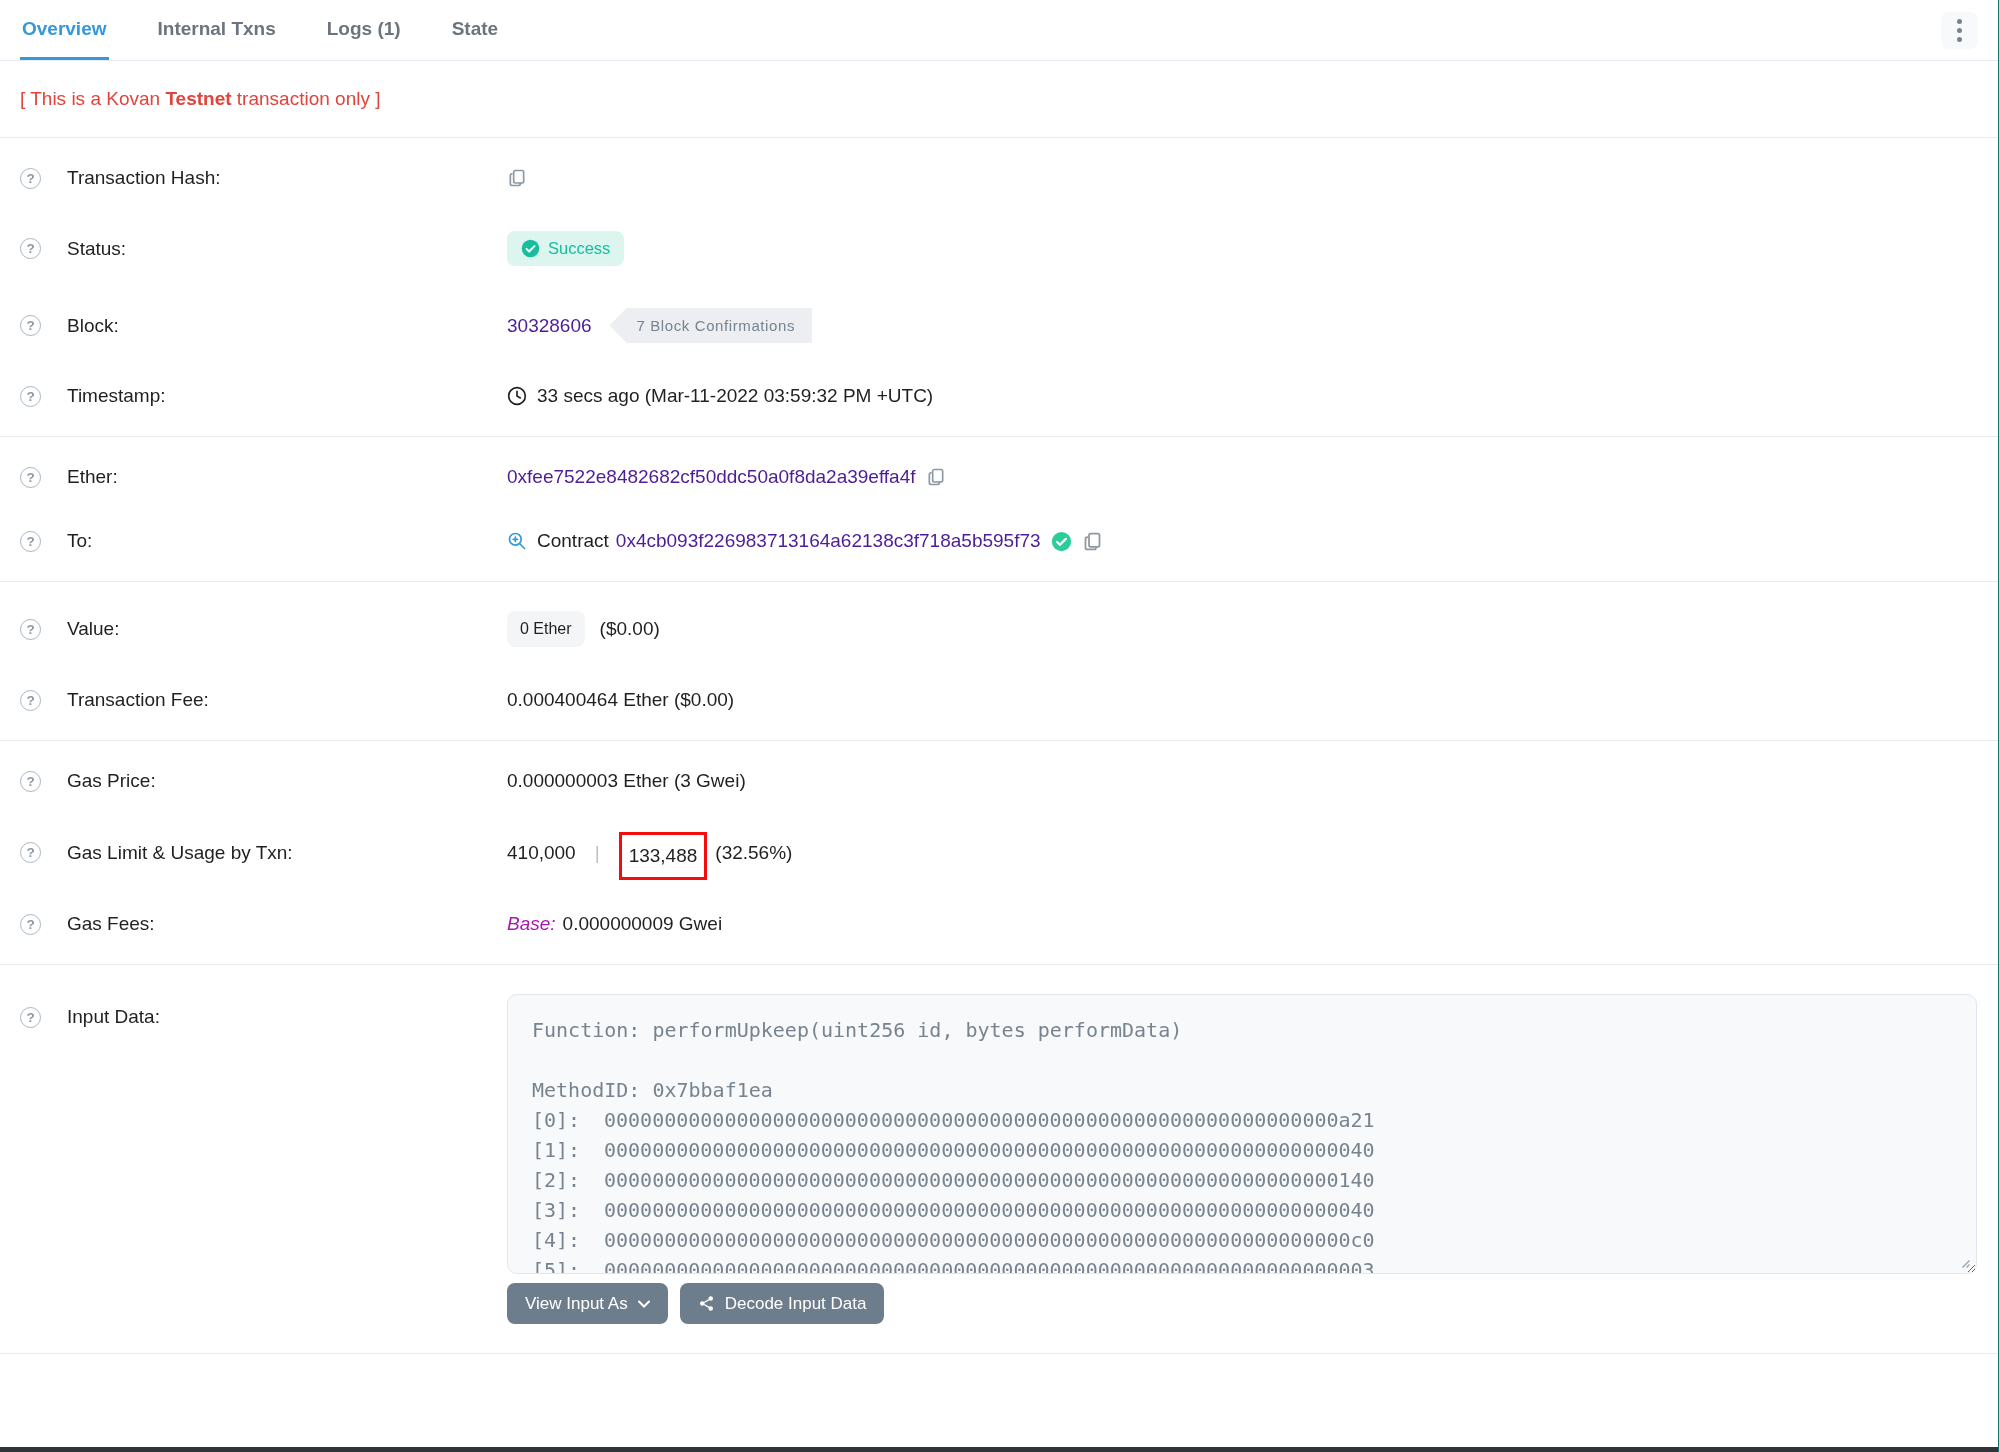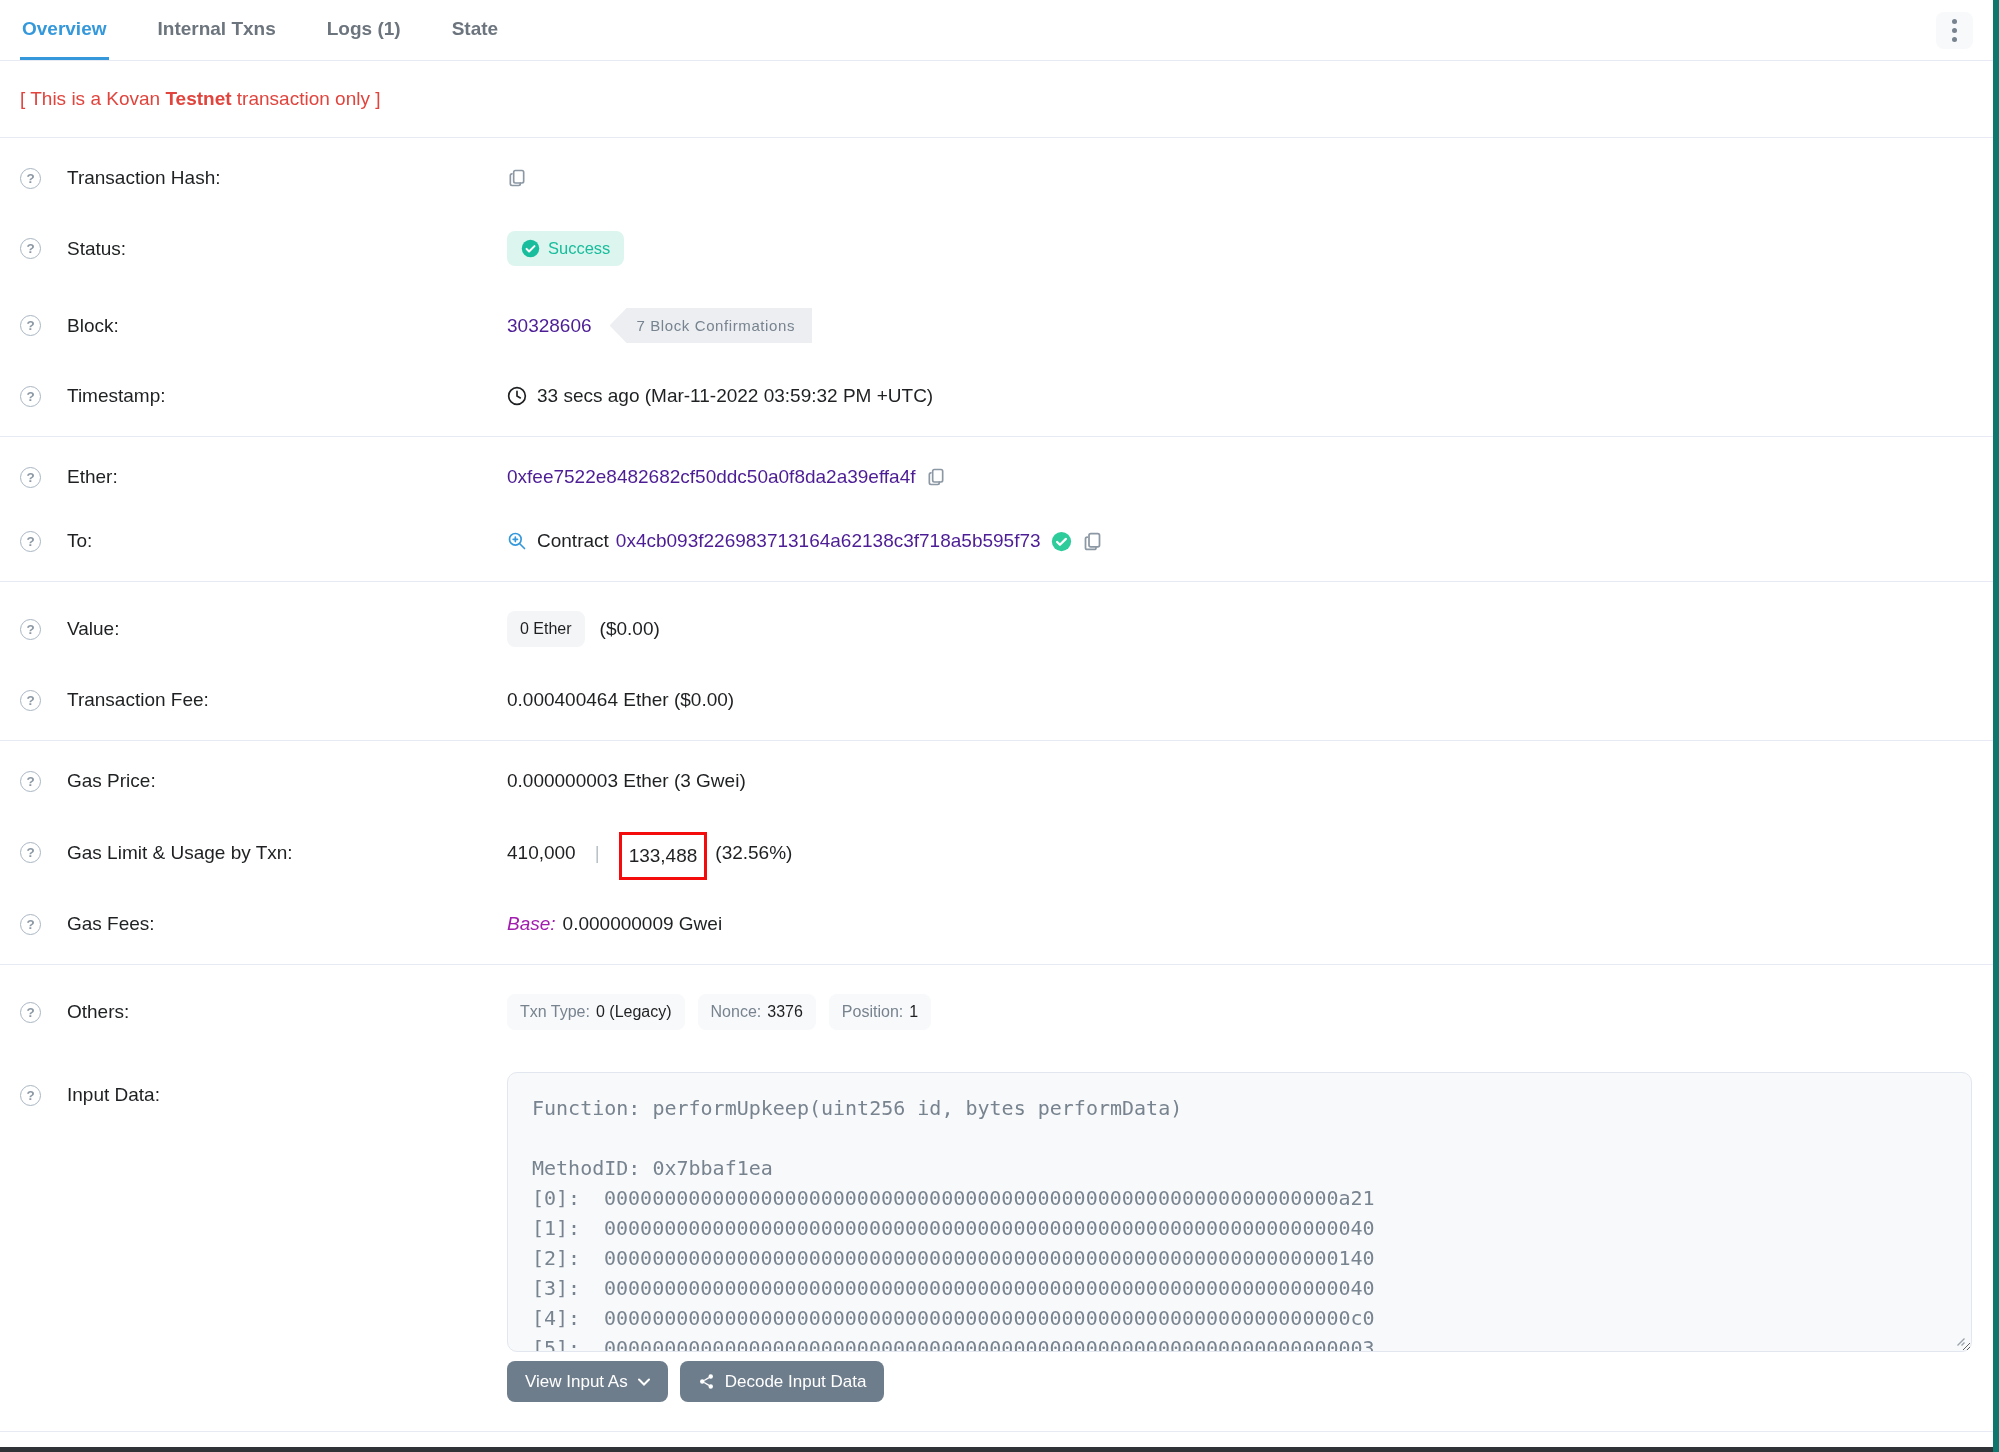--- a/index.html
+++ b/index.html
@@ -4,21 +4,21 @@
 <style>
   * { box-sizing: border-box; }
   html,body { margin:0; padding:0; }
   body {
     width: 1999px; height: 1452px;
     background: #ffffff;
     font-family: "Liberation Sans", "DejaVu Sans", sans-serif;
     font-size: 19px; color: #1e2022;
     overflow: hidden; position: relative;
   }
-  .page { height: 100%; border-right: 6px solid #0f766e; position: relative; }
+  .page { height: 100%; border-right: 1px solid #0f766e; position: relative; }
 
   
   .tabbar { display:flex; justify-content:space-between; align-items:center;
             border-bottom:1px solid #e7eaf3; padding:0 20px 0 20px; height:61px; }
   .tabs { display:flex; gap:47px; height:100%; }
   .tab { display:flex; align-items:center; height:100%; font-weight:700; color:#6c757d;
          cursor:pointer; border-bottom:3px solid transparent; padding:0 2px; text-decoration:none; }
   .tab.active { color:#3498db; border-bottom-color:#3498db; }
   .kebab { width:37px; height:37px; border:none; border-radius:8px; background:#f8f9fa;
            display:flex; flex-direction:column; align-items:center; justify-content:center;
@@ -266,40 +266,20 @@
       </div>
       <div class="row-value" style="gap:7px">
         <span class="muted">Base:</span>
         <span>0.000000009 Gwei</span>
       </div>
     </div>
   </div>
 
   <div class="section">
 
-    <div class="row">
-      <div class="row-label">
-        <span class="qicon"></span>
-        <span>Others:</span>
-      </div>
-      <div class="row-value">
-        <span class="pill">
-          <span class="pill-key">Txn Type:</span>
-          <span>0 (Legacy)</span>
-        </span>
-        <span class="pill">
-          <span class="pill-key">Nonce:</span>
-          <span>3376</span>
-        </span>
-        <span class="pill">
-          <span class="pill-key">Position:</span>
-          <span>1</span>
-        </span>
-      </div>
-    </div>
 
     <div class="row input-row">
       <div class="row-label">
         <span class="qicon"></span>
         <span>Input Data:</span>
       </div>
       <div class="input-value">
         <div class="codebox">
           <div class="code-line">Function: performUpkeep(uint256 id, bytes performData)</div>
           <div class="code-blank"></div>

